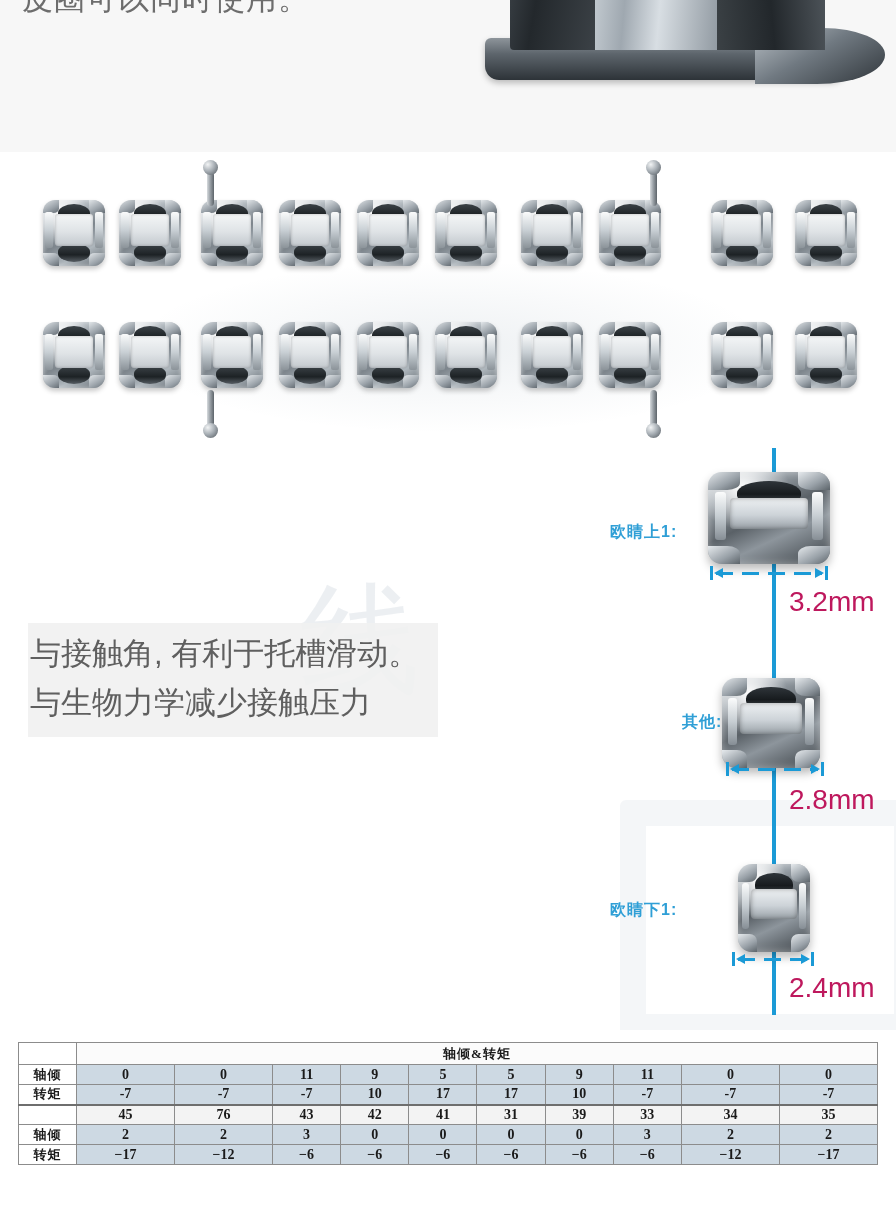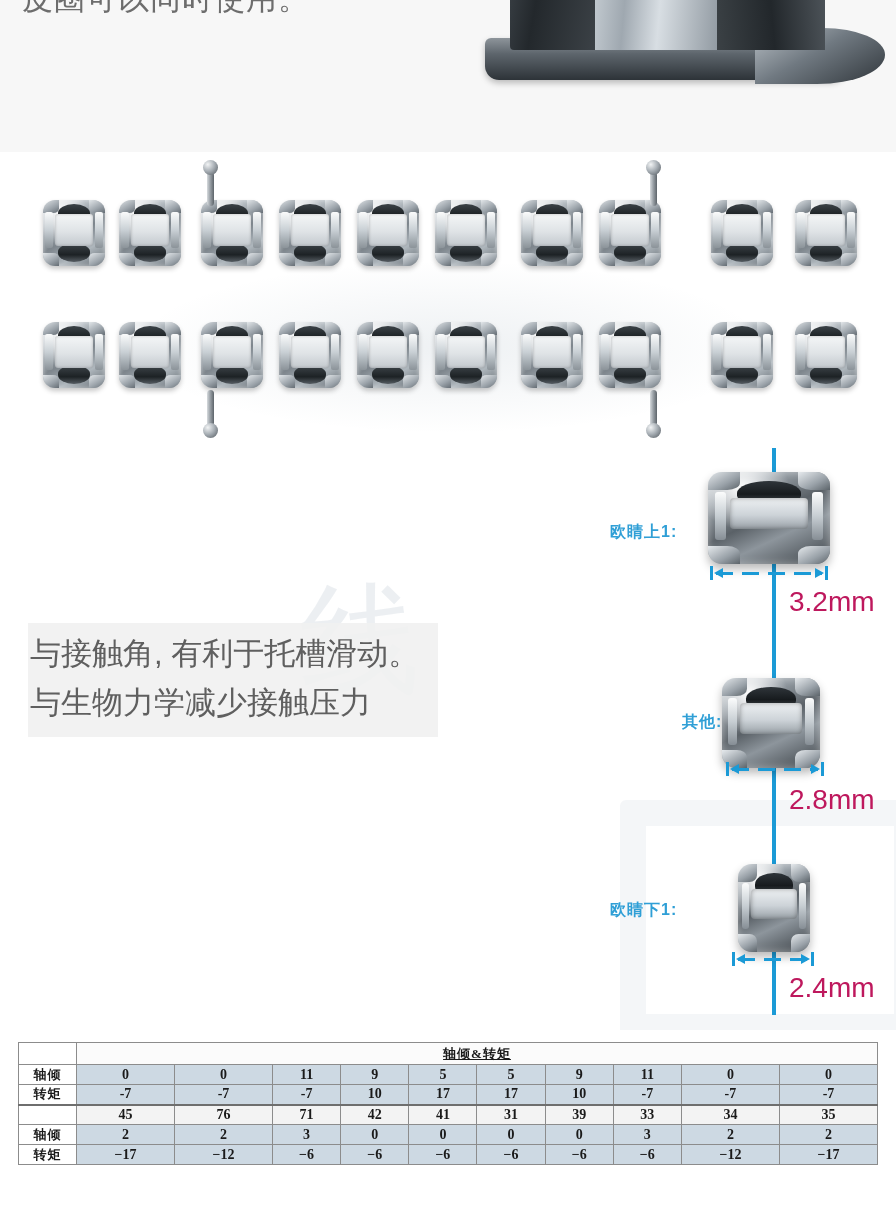--- a/index.html
+++ b/index.html
@@ -163,21 +163,21 @@
   
   .sec-table { position:absolute; left:0; top:1030px; width:896px; height:187px;
                background:#ffffff; }
   table.presc { position:absolute; left:18px; top:12px; width:860px;
                 border-collapse:collapse;
                 font-family:"Liberation Serif","DejaVu Serif",serif; }
   table.presc td, table.presc th {
     border:1px solid #8c8c8c; text-align:center; font-size:14px;
     font-weight:bold; color:#1a1a1a; height:20px; padding:0;
   }
-  table.presc .title-cell { background:#fbfbfb; font-size:13px; height:22px; letter-spacing:1px;text-decoration:underline; }
+  table.presc .title-cell { background:#fbfbfb; font-size:13px; height:22px; letter-spacing:1px; }
   table.presc .corner { background:#ffffff; width:58px; }
   table.presc .toothno { background:#f3f3f3; }
   table.presc .rowlab { background:#ffffff; width:58px; font-size:13px; letter-spacing:1px; }
   table.presc .val { background:#cdd9e3; }
   table.presc tr.sep td { border-top:2px solid #6e6e6e; }
 </style>
 </head>
 <body>
 
 <div class="page">
@@ -584,21 +584,21 @@
             <td class="val">17</td>
             <td class="val">10</td>
             <td class="val">-7</td>
             <td class="val">-7</td>
             <td class="val">-7</td>
           </tr>
           <tr class="sep">
             <td class="rowlab"></td>
             <td class="toothno">45</td>
             <td class="toothno">76</td>
-            <td class="toothno">71</td>
+            <td class="toothno">43</td>
             <td class="toothno">42</td>
             <td class="toothno">41</td>
             <td class="toothno">31</td>
             <td class="toothno">39</td>
             <td class="toothno">33</td>
             <td class="toothno">34</td>
             <td class="toothno">35</td>
           </tr>
           <tr>
             <td class="rowlab">轴倾</td>

